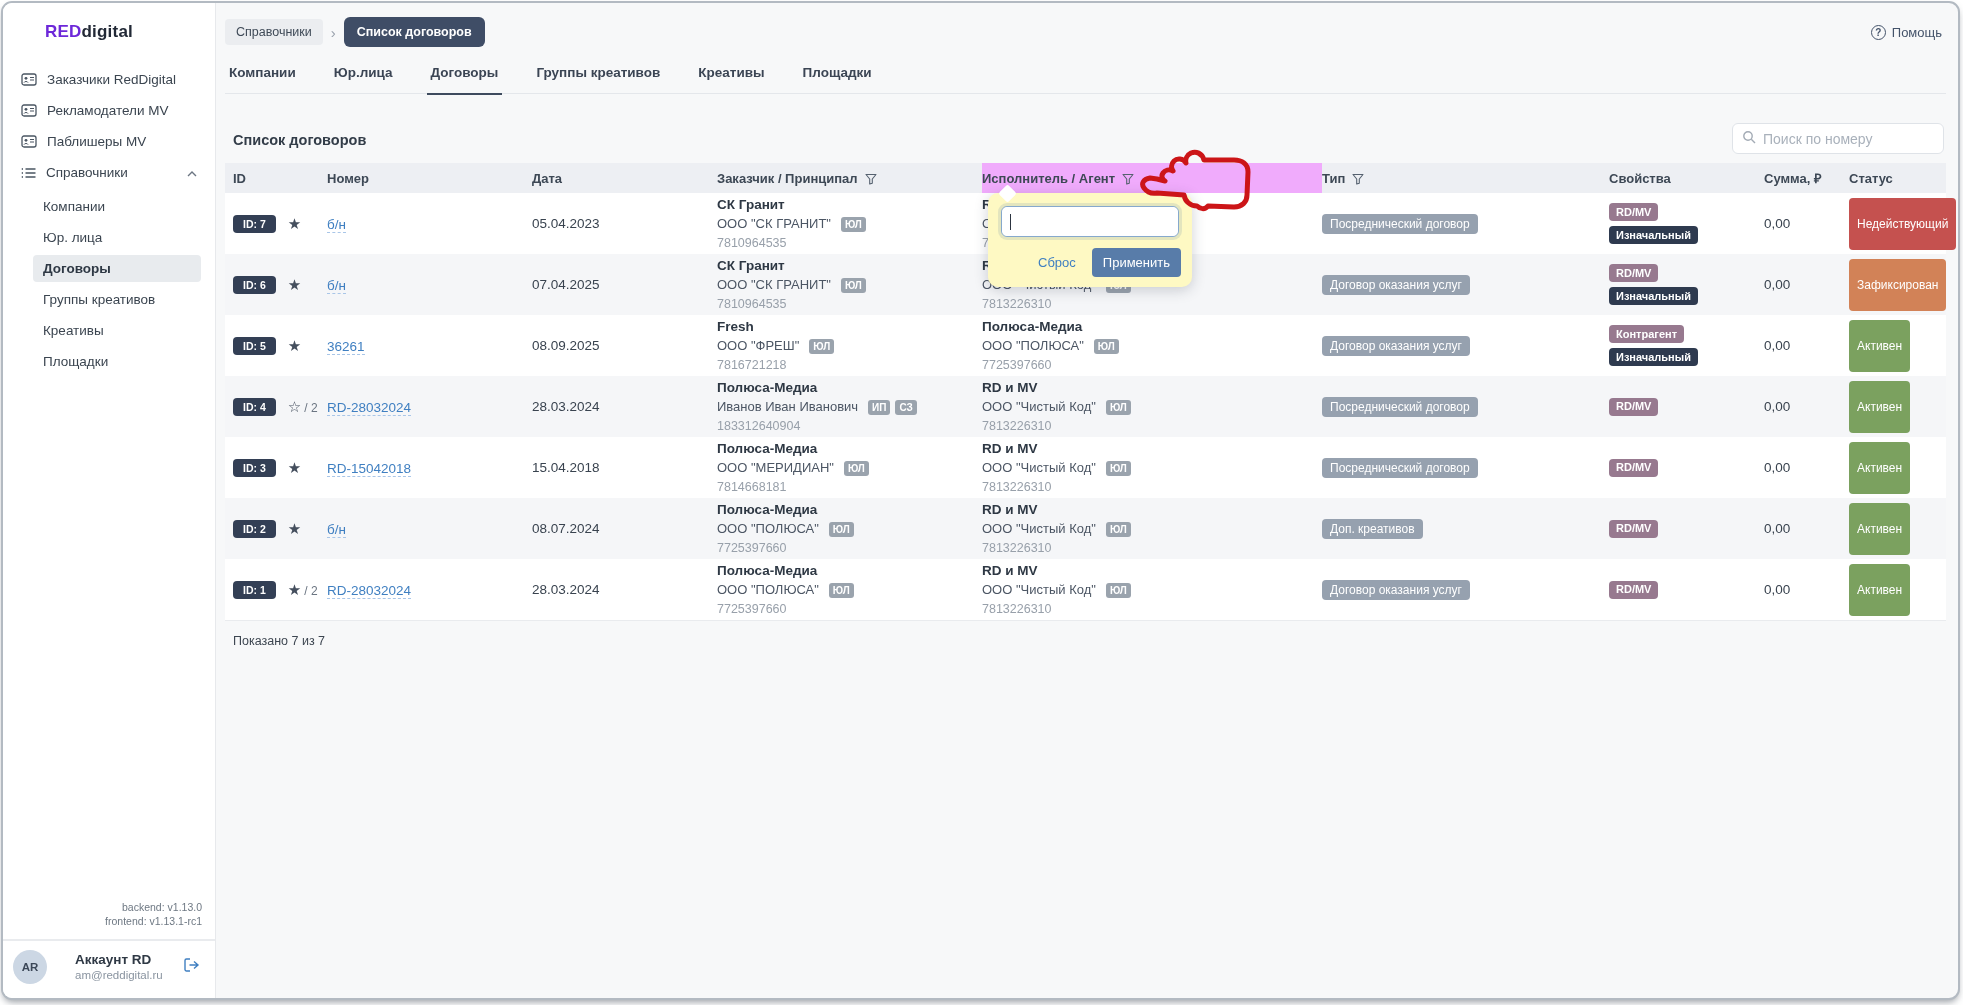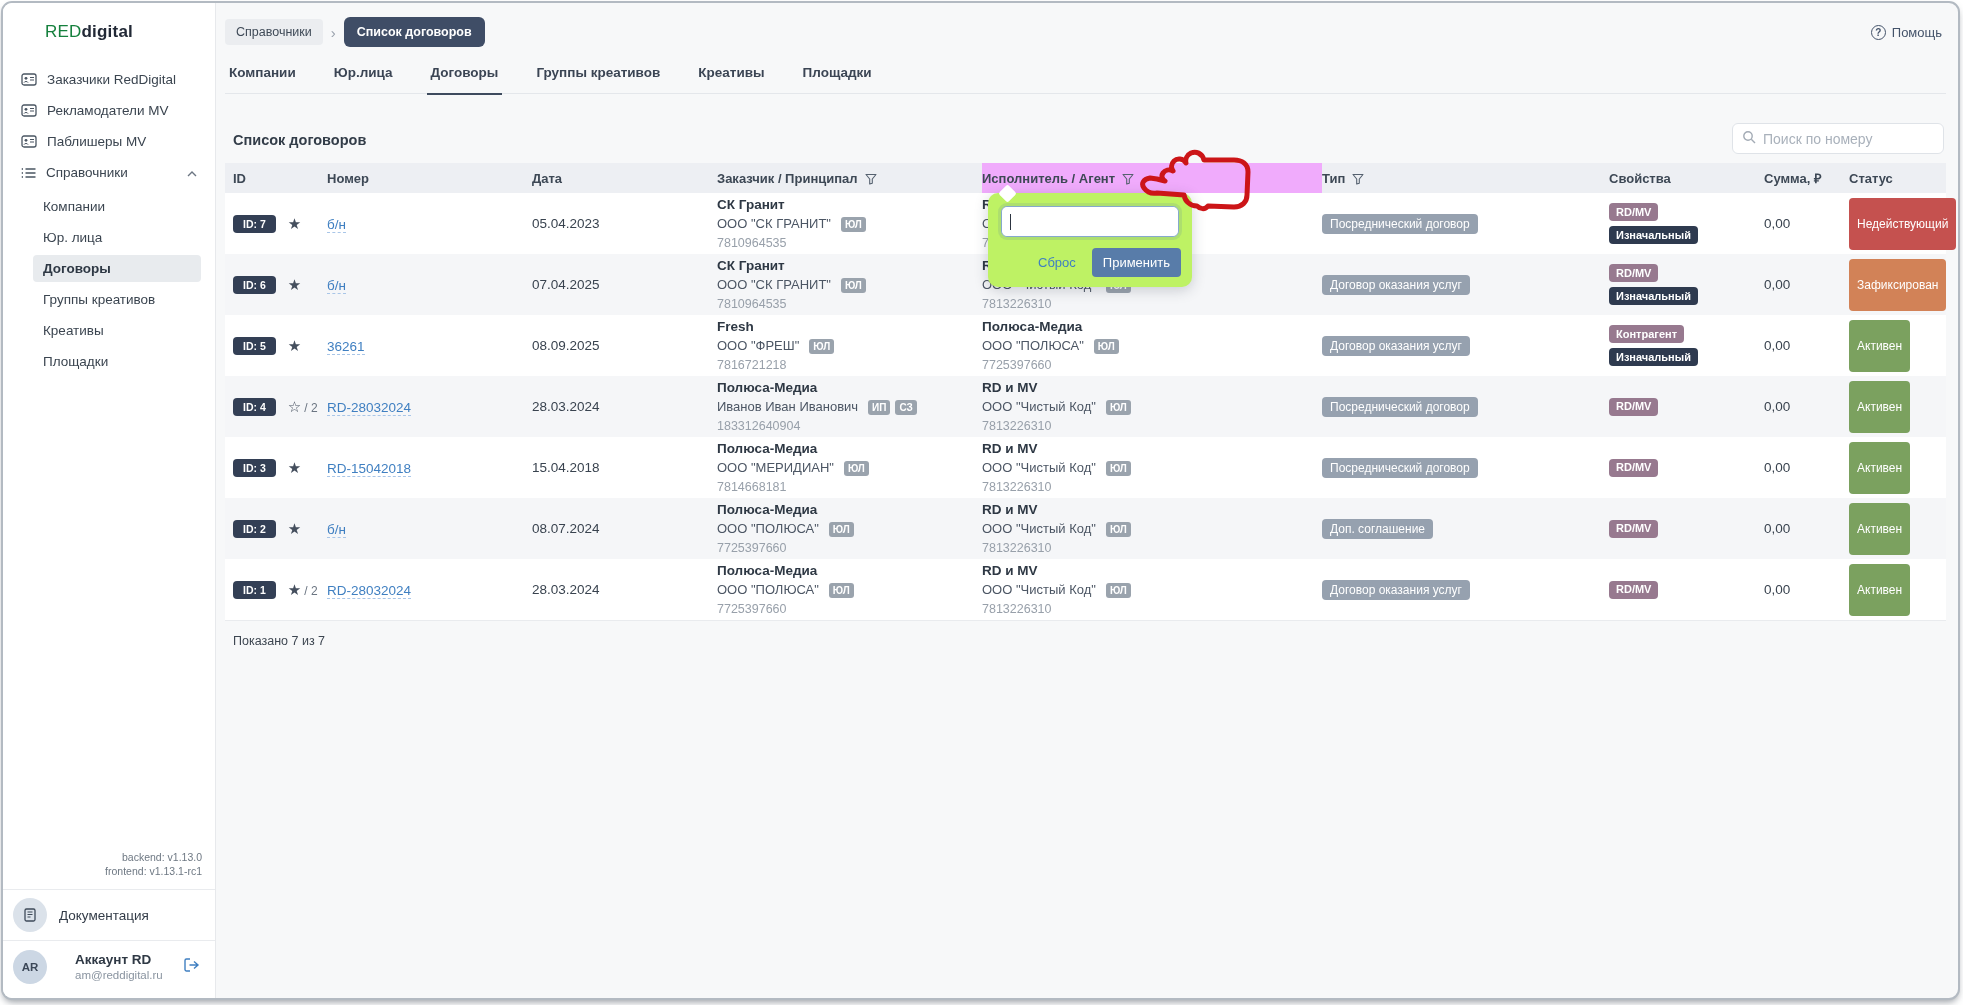--- a/index.html
+++ b/index.html
@@ -6,21 +6,21 @@
   html,body { width:1963px; height:1005px; background:#fff; font-family:"Liberation Sans", sans-serif; }
   body { position:relative; }
 
   .frame { position:absolute; left:1px; top:1px; width:1959px; height:999px;
     border:2px solid #b3bac2; border-radius:11px; overflow:hidden; background:#f7f8f9;
     box-shadow:0 4px 7px -2px rgba(70,78,90,.55); }
 
   
   .sidebar { position:absolute; left:0; top:0; bottom:0; width:213px; background:#fff; border-right:1px solid #e7e9ec; }
   .logo { padding:19px 0 14px 42px; font-size:17px; letter-spacing:.2px; }
-  .logo-red { color:#15803d; font-weight:400; }
+  .logo-red { color:#6d28d9; font-weight:700; }
   .logo-dark { color:#222936; font-weight:700; }
   .nav { padding-top:8px; }
   .nav-item { display:flex; align-items:center; gap:10px; height:31px; padding-left:18px; font-size:13.5px; color:#3b4550; cursor:pointer; position:relative; }
   .nav-ico { color:#4a5562; display:flex; align-items:center; }
   .nav-chevron { position:absolute; right:18px; color:#6b7582; }
   .subnav { padding:3px 0 0; }
   .sub-item { display:flex; align-items:center; height:31px; padding-left:40px; font-size:13.5px; color:#3b4550; cursor:pointer; }
   .sub-item.active { position:relative; font-weight:700; color:#2e3844; }
   .sub-item.active::before { content:""; position:absolute; left:30px; right:14px; top:2px; bottom:2px; background:#e8ebee; border-radius:4px; z-index:0; }
   .sub-item span { position:relative; z-index:1; }
@@ -82,21 +82,21 @@
   .pill { display:inline-block; color:#fff; border-radius:4px; line-height:1; }
   .pill.type { font-size:12px; padding:4px 8px; }
   .props { display:flex; flex-direction:column; gap:5px; align-items:flex-start; }
   .pill.prop { font-size:11px; font-weight:600; padding:3.5px 7px; }
   .c-sum { font-size:13.5px; color:#39434f; }
   .pill.status { font-size:12px; padding:20px 8px; }
 
   .shown { position:absolute; left:17px; top:631px; font-size:12.5px; color:#3d4651; }
 
   
-  .popup { position:absolute; left:772px; top:190px; width:204px; height:94px; background:#bef264; border-radius:10px;
+  .popup { position:absolute; left:772px; top:190px; width:204px; height:94px; background:#fef9c3; border-radius:10px;
     box-shadow:0 3px 14px rgba(40,50,70,.22); z-index:40; }
   .popup::before { content:""; position:absolute; left:13px; top:-6px; width:13px; height:13px; background:#fff; transform:rotate(45deg); border-radius:2px; }
   .popup-input { position:absolute; left:13px; top:13px; right:13px; height:31px; border:1px solid #86a9cd; border-radius:6px;
     box-shadow:0 0 0 3px rgba(87,124,169,.16); background:#fff; }
   .popup-input input { width:100%; height:100%; border:0; outline:0; border-radius:6px; padding:0 8px; font-size:13px; font-family:inherit; }
   .caret { position:absolute; left:8px; top:7px; width:1px; height:16px; background:#2c3440; animation:blink 1.1s steps(1) infinite; }
   @keyframes blink { 50% { opacity:0; } }
   .popup-actions { position:absolute; right:11px; bottom:10px; display:flex; align-items:center; gap:16px; }
   .reset-btn { color:#3f7fc1; font-size:13px; cursor:pointer; }
   .apply-btn { color:#fff; font-size:13px; border:0; border-radius:4px; padding:7px 11px; cursor:pointer; font-family:inherit; }
@@ -179,29 +179,20 @@
           </div>
       </div>
     </nav>
 
     <div class="sb-bottom">
       <div class="versions">
         <div>backend: v1.13.0</div>
         <div>frontend: v1.13.1-rc1</div>
       </div>
       <div class="sb-div"></div>
-      <div class="docs-row">
-        <span class="circle-ico">
-            <svg width="16" height="16" viewBox="0 0 16 16">
-              <rect x="3" y="2" width="10" height="12" rx="1.5" fill="none" stroke="currentColor" stroke-width="1.3"></rect>
-              <path d="M5.5 5h5M5.5 7.5h5M5.5 10h3" stroke="currentColor" stroke-width="1.1"></path>
-            </svg>
-          </span>
-        <span class="docs-label">Документация</span>
-      </div>
       <div class="sb-div"></div>
       <div class="account-row">
         <span class="avatar">AR</span>
         <span>
           <div class="acc-name">Аккаунт RD</div>
           <div class="acc-email">am@reddigital.ru</div>
         </span>
         <span class="logout"><svg width="18" height="16" viewBox="0 0 18 16">
               <path d="M7 2H3.5A1.5 1.5 0 0 0 2 3.5v9A1.5 1.5 0 0 0 3.5 14H7" fill="none" stroke="currentColor" stroke-width="1.4"></path>
               <path d="M11 4.5L15 8l-4 3.5M15 8H6.5" fill="none" stroke="currentColor" stroke-width="1.4"></path>
@@ -463,21 +454,21 @@
       <span class="p-inn">7725397660</span>
     </div>
     <div class="party">
       <span class="p-name">RD и MV</span>
       <span class="p-entity">
                 <span>ООО "Чистый Код"</span>
                 <span><span class="tag" style="margin-left: 5px;">ЮЛ</span></span>
               </span>
       <span class="p-inn">7813226310</span>
     </div>
-    <div><span class="pill type" style="background: rgb(150, 161, 175);">Доп. соглашение</span></div>
+    <div><span class="pill type" style="background: rgb(150, 161, 175);">Доп. креативов</span></div>
     <div class="props">
               <span class="pill prop" style="background: rgb(151, 121, 143);">RD/MV</span>
             </div>
     <div class="c-sum">0,00</div>
     <div><span class="pill status" style="background: rgb(123, 161, 95);">Активен</span></div>
   </div>
 
   <div class="trow">
     <div class="c-id">
       <span class="idb">ID: 1</span>

